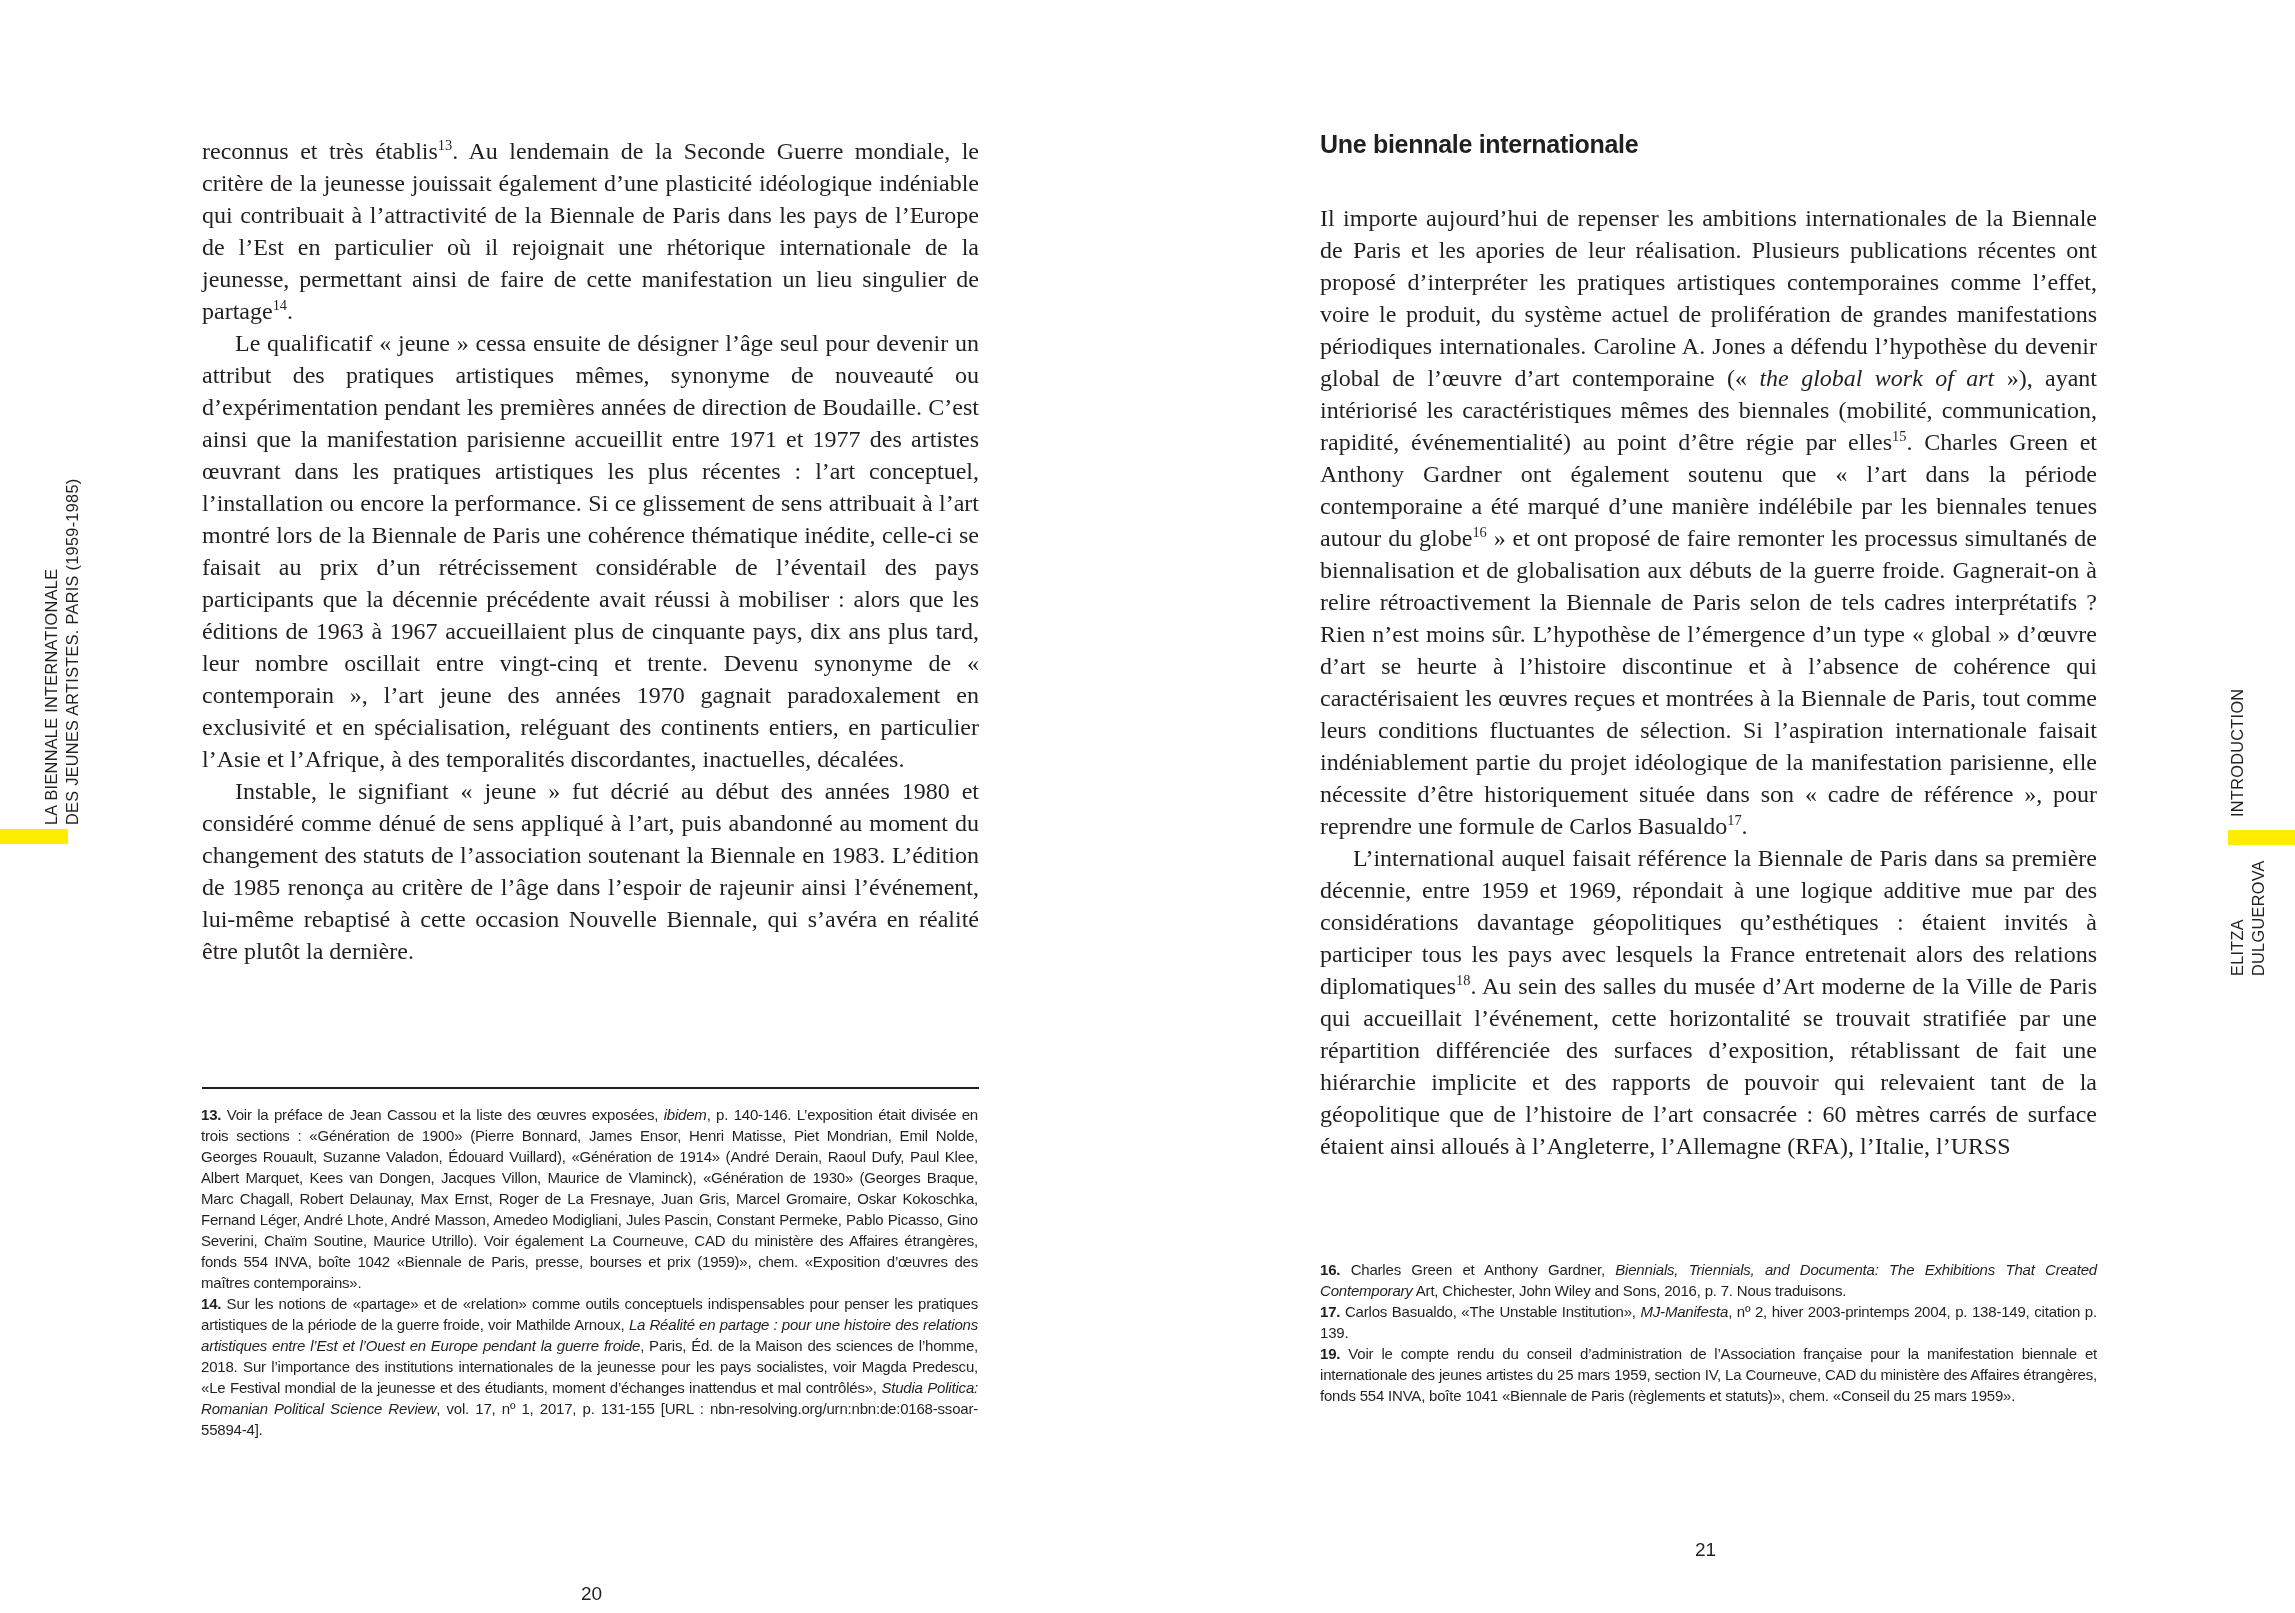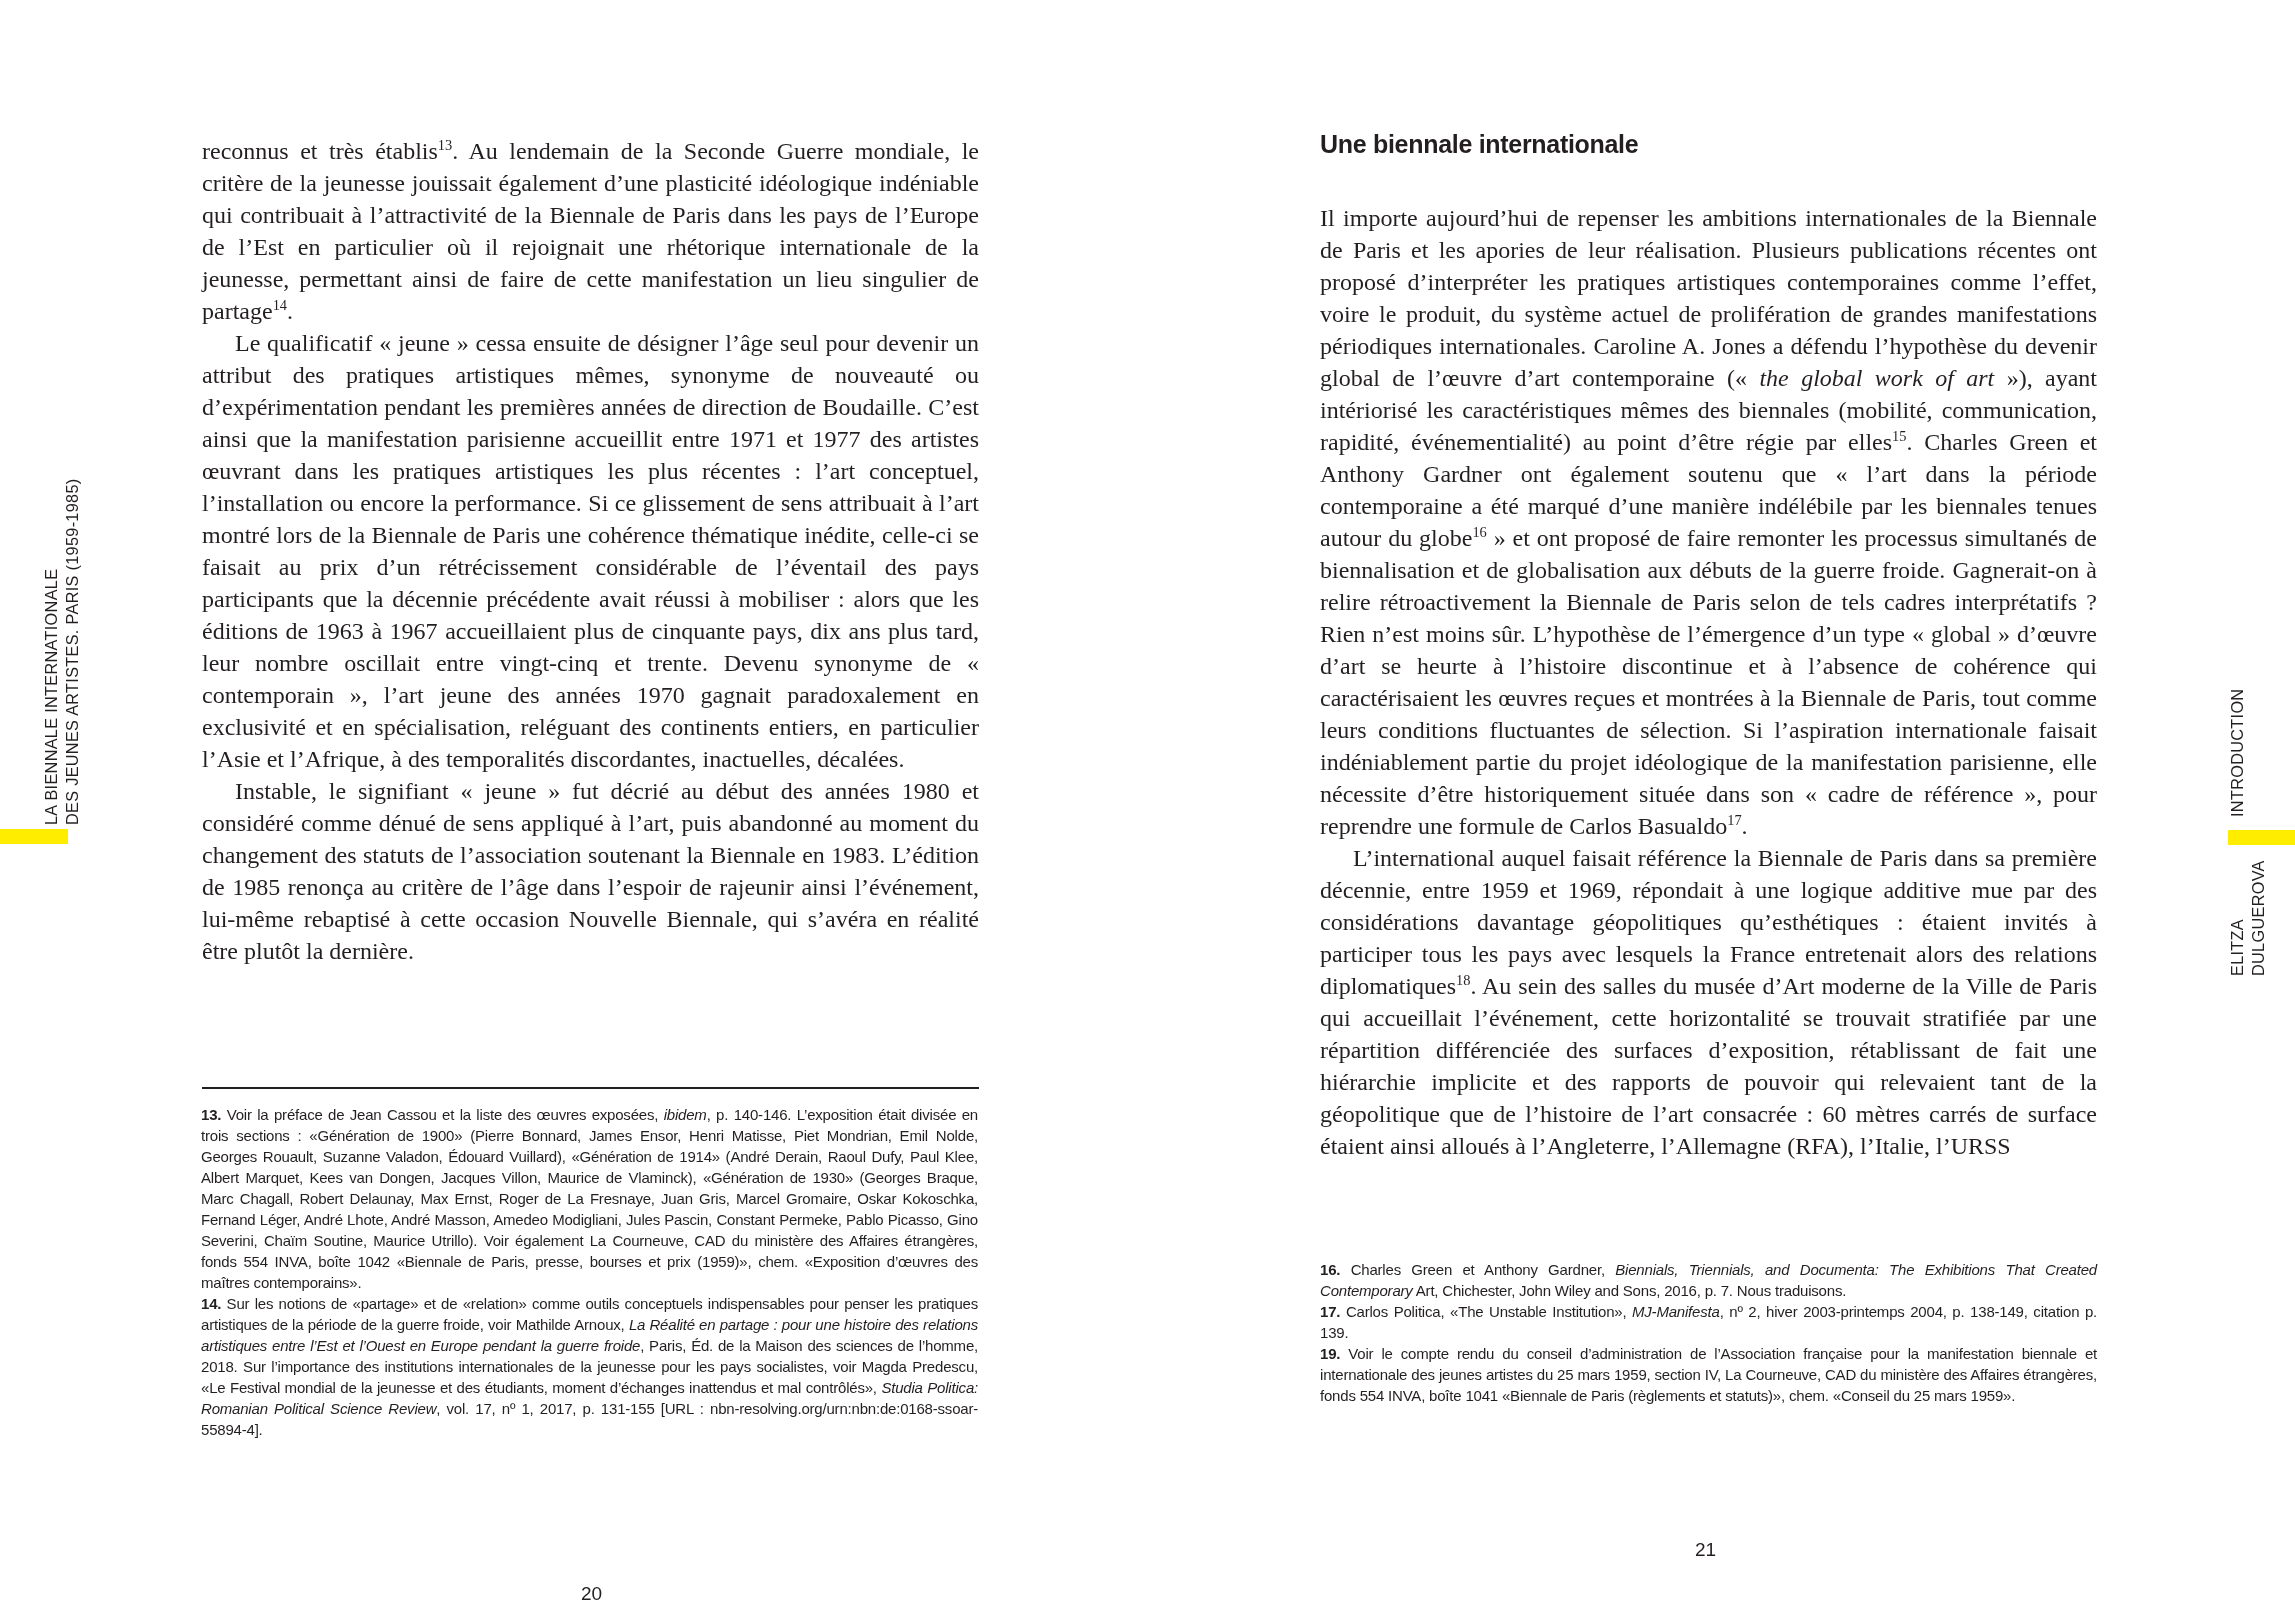--- a/index.html
+++ b/index.html
@@ -73,21 +73,21 @@
 
   <div class="heading sans">Une biennale internationale</div>
 
   <div class="body-text serif" id="right-body">
     <p><span>Il importe aujourd’hui de repenser les ambitions internationales de la Biennale de Paris et les apories de leur réalisation. Plusieurs publications récentes ont proposé d’interpréter les pratiques artistiques contemporaines comme l’effet, voire le produit, du système actuel de prolifération de grandes manifestations périodiques internationales. Caroline A. Jones a défendu l’hypothèse du devenir global de l’œuvre d’art contemporaine (« </span><i>the global work of art</i><span> »), ayant intériorisé les caractéristiques mêmes des biennales (mobilité, communication, rapidité, événementialité) au point d’être régie par elles</span><sup>15</sup><span>. Charles Green et Anthony Gardner ont également soutenu que « l’art dans la période contemporaine a été marqué d’une manière indélébile par les biennales tenues autour du globe</span><sup>16</sup><span> » et ont proposé de faire remonter les processus simultanés de biennalisation et de globalisation aux débuts de la guerre froide. Gagnerait-on à relire rétroactivement la Biennale de Paris selon de tels cadres interprétatifs ? Rien n’est moins sûr. L’hypothèse de l’émergence d’un type « global » d’œuvre d’art se heurte à l’histoire discontinue et à l’absence de cohérence qui caractérisaient les œuvres reçues et montrées à la Biennale de Paris, tout comme leurs conditions fluctuantes de sélection. Si l’aspiration internationale faisait indéniablement partie du projet idéologique de la manifestation parisienne, elle nécessite d’être historiquement située dans son « cadre de référence », pour reprendre une formule de Carlos Basualdo</span><sup>17</sup><span>.</span></p>
     <p class="indent"><span>L’international auquel faisait référence la Biennale de Paris dans sa première décennie, entre 1959 et 1969, répondait à une logique additive mue par des considérations davantage géopolitiques qu’esthétiques : étaient invités à participer tous les pays avec lesquels la France entretenait alors des relations diplomatiques</span><sup>18</sup><span>. Au sein des salles du musée d’Art moderne de la Ville de Paris qui accueillait l’événement, cette horizontalité se trouvait stratifiée par une répartition différenciée des surfaces d’exposition, rétablissant de fait une hiérarchie implicite et des rapports de pouvoir qui relevaient tant de la géopolitique que de l’histoire de l’art consacrée : 60 mètres carrés de surface étaient ainsi alloués à l’Angleterre, l’Allemagne (RFA), l’Italie, l’URSS</span></p>
   </div>
 
   <div class="footnotes sans" id="right-fn">
     <p><span class="fn-num">16.</span> <span>Charles Green et Anthony Gardner, </span><i>Biennials, Triennials, and Documenta: The Exhibitions That Created Contemporary</i><span> Art, Chichester, John Wiley and Sons, 2016, p. 7. Nous traduisons.</span></p>
-    <p><span class="fn-num">17.</span> <span>Carlos Politica, «The Unstable Institution», </span><i>MJ-Manifesta</i><span>, nº 2, hiver 2003-printemps 2004, p. 138-149, citation p. 139.</span></p>
+    <p><span class="fn-num">17.</span> <span>Carlos Basualdo, «The Unstable Institution», </span><i>MJ-Manifesta</i><span>, nº 2, hiver 2003-printemps 2004, p. 138-149, citation p. 139.</span></p>
     <p><span class="fn-num">19.</span> <span>Voir le compte rendu du conseil d’administration de l’Association française pour la manifestation biennale et internationale des jeunes artistes du 25 mars 1959, section IV, La Courneuve, CAD du ministère des Affaires étrangères, fonds 554 INVA, boîte 1041 «Biennale de Paris (règlements et statuts)», chem. «Conseil du 25 mars 1959».</span></p>
   </div>
 
   <div class="page-num sans" id="pn-right" style="left:547px;">21</div>
 
   <div class="yellow-bar" id="right-bar" style="left:1080px;"></div>
   <div class="runner runner-rot sans" id="right-runner-top" style="left:1079px;">
     <div>INTRODUCTION</div>
   </div>
   <div class="runner runner-rot sans" id="right-runner-bottom" style="left:1079px;">

